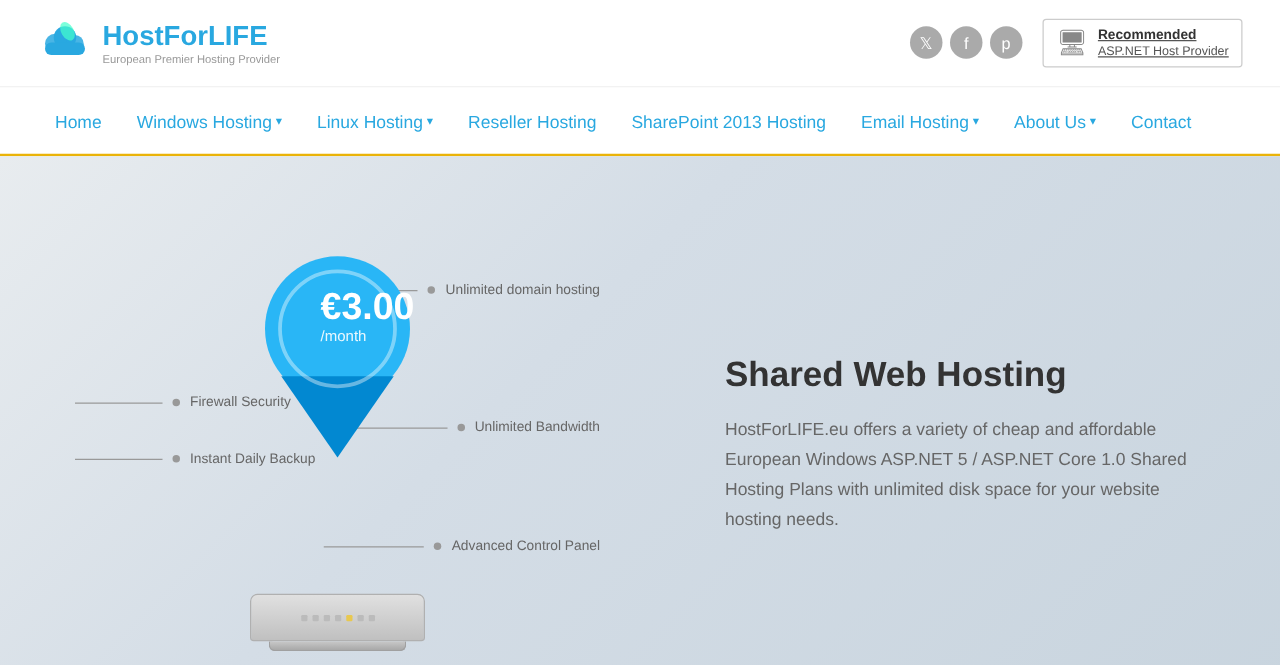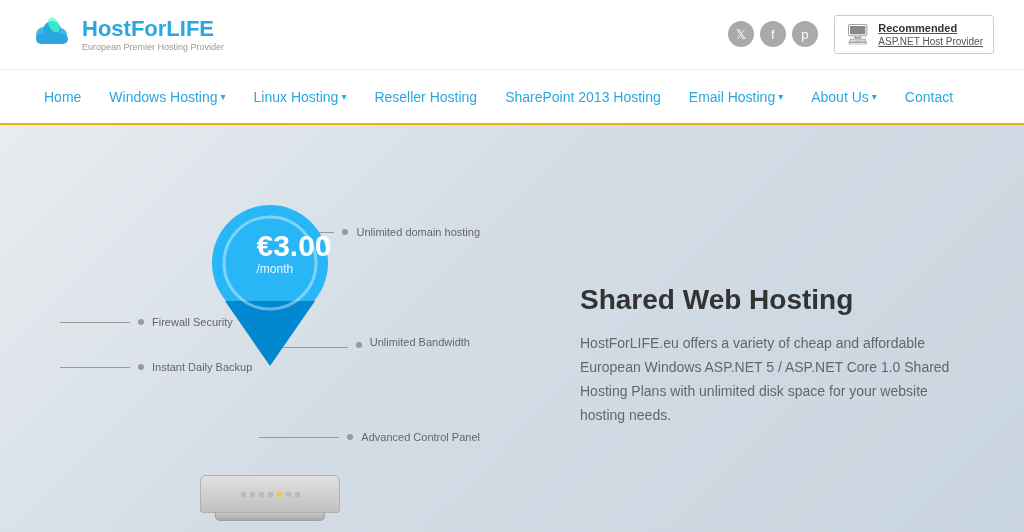--- a/index.html
+++ b/index.html
@@ -189,23 +189,22 @@
     
     .feat-unlimited-domain {
       top: 55px;
       right: 0;
       flex-direction: row-reverse;
     }
     .feat-unlimited-domain .line { width: 80px; }
 
     .feat-bandwidth {
       top: 165px;
-      right: 10px;
+      right: 0;
       flex-direction: row-reverse;
-      align-items: flex-end;
     }
     .feat-bandwidth .line { width: 80px; }
 
     .feat-control-panel {
       top: 260px;
       right: 0;
       flex-direction: row-reverse;
       text-align: center;
     }
     .feat-control-panel .line { width: 80px; }

